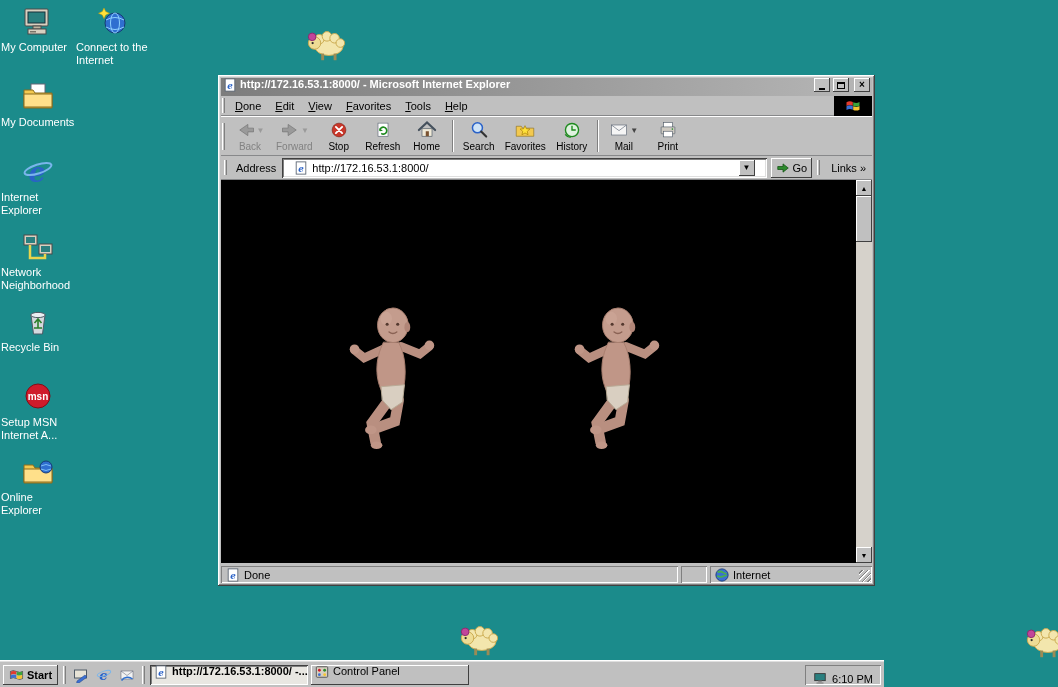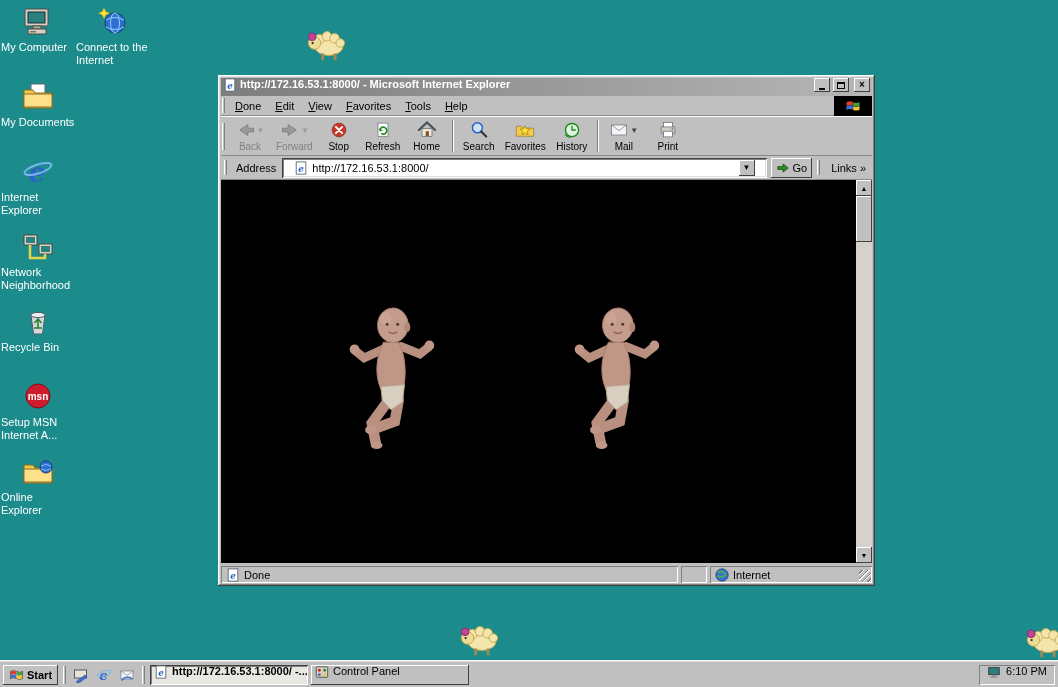--- a/index.html
+++ b/index.html
@@ -75,33 +75,33 @@
   .statusbar { height:20px; display:flex; gap:3px; padding-top:3px; align-items:stretch; }
   .pane { display:flex; align-items:center; gap:4px; padding:0 5px; font-size:11px; }
   .pane svg { width:14px; height:14px; }
   .pane-done { flex:1; }
   .pane-mid { width:26px; }
   .pane-zone { width:162px; position:relative; }
   .resize-grip { position:absolute; right:1px; bottom:1px; width:12px; height:12px;
     background:repeating-linear-gradient(135deg, transparent 0 2px, #808080 2px 3px, #fff 3px 4px); }
 
   
-  #taskbar { position:absolute; left:0; bottom:0; width:1058px; height:26px; background:#c0c0c0;
+  #taskbar { position:absolute; left:0; bottom:0; width:884px; height:26px; background:#c0c0c0;
              border-top:1px solid #dfdfdf; box-shadow:0 -1px 0 #ffffff; display:flex; align-items:center; gap:3px; padding:2px 3px; }
   .start-btn { height:20px; padding:0 6px; display:flex; align-items:center; gap:3px; font-weight:bold; font-size:11px; background:#c0c0c0; }
   .start-btn svg { width:15px; height:14px; }
   .tb-grip { width:3px; height:18px; border-left:1px solid #fff; border-right:1px solid #808080; margin:0 2px; }
   .ql-icon { width:20px; height:20px; display:flex; align-items:center; justify-content:center; }
   .ql-icon svg { width:16px; height:16px; }
   .task { width:158px; height:20px; display:flex; align-items:flex-start; gap:4px; padding:0 4px; background:#c0c0c0;
           white-space:nowrap; overflow:hidden; font-size:11px; }
   .task svg { width:14px; height:14px; flex:0 0 auto; }
   .task.active { box-shadow: inset 1px 1px 0 #404040, inset -1px -1px 0 #ffffff, inset 2px 2px 0 #808080; background:#e9e7e2; font-weight:bold; }
   .tb-spacer { flex:1; }
-  .tray { height:20px; display:flex; align-items:flex-start; gap:5px; padding:0 8px; font-size:11px; }
+  .tray { height:20px; display:flex; align-items:flex-end; gap:5px; padding:0 8px; font-size:11px; }
   .tray svg { width:14px; height:14px; }
 
   .hidden-defs { position:absolute; width:0; height:0; overflow:hidden; }
 </style>
 </head>
 <body>
 
 <div id="desktop">
 
   <svg class="hidden-defs" aria-hidden="true">

